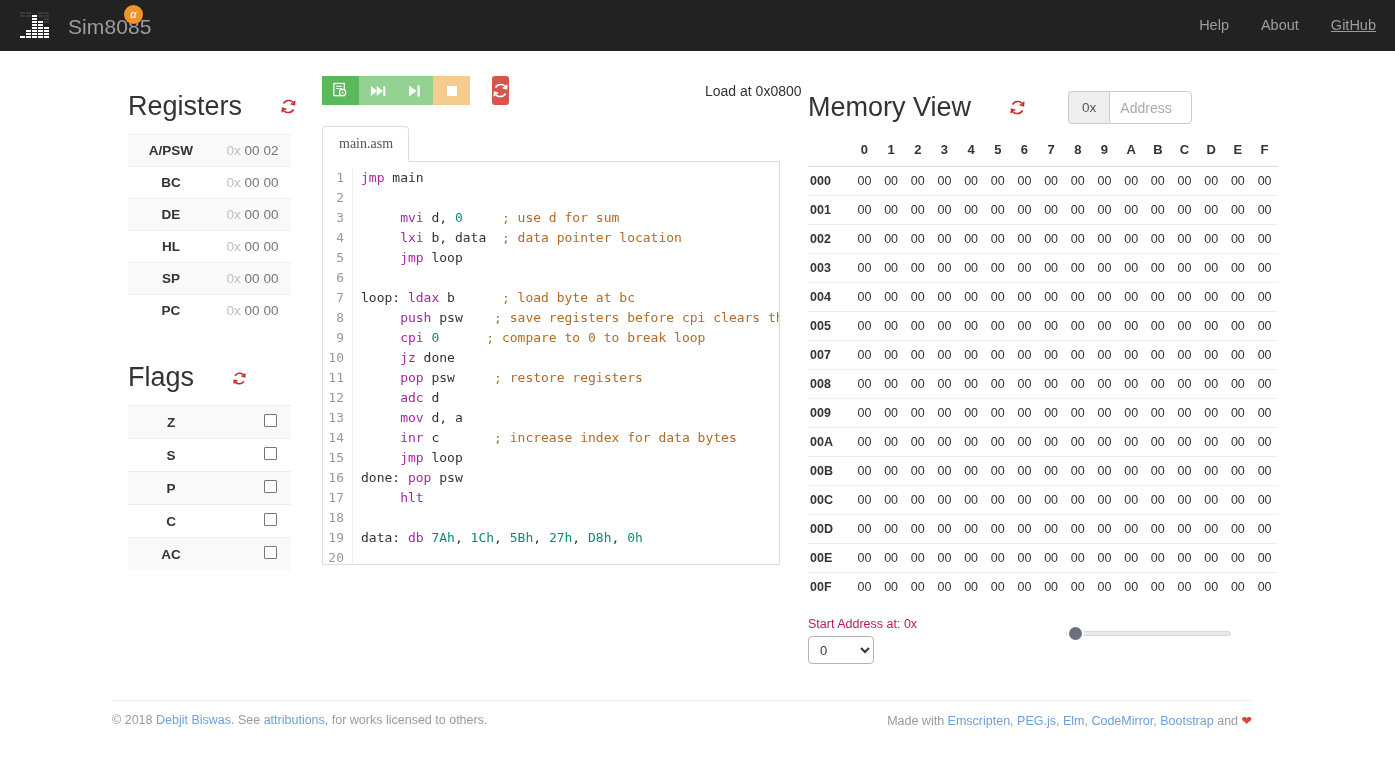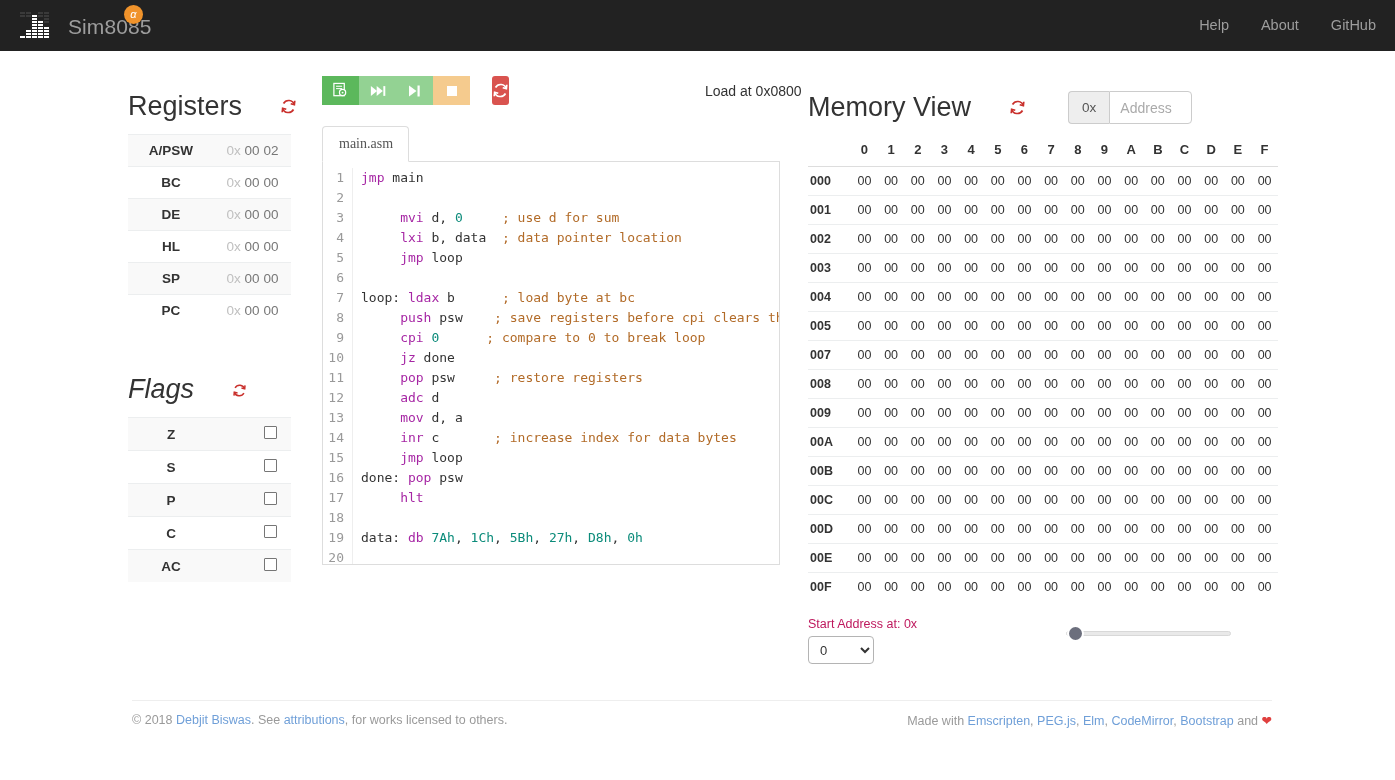--- a/index.html
+++ b/index.html
@@ -30,21 +30,21 @@
     width: 19px; height: 19px; border-radius: 50%;
     background: #f0932b; color: #ffffff;
     font-size: 11px; line-height: 19px; text-align: center;
     font-style: italic;
   }
   .nav-links { margin-left: auto; display: flex; align-items: center; }
   .nav-links a {
     color: #9d9d9d; text-decoration: none; font-size: 14.5px;
     padding: 0 16px; line-height: 51px;
   }
-  .nav-links a:last-child { padding-right: 19px; }
+  .nav-links a:last-child { padding-right: 19px; text-decoration: underline; }
 
   
   .content { position: absolute; top: 51px; left: 0; width: 1395px; height: 640px; }
 
   
   .left-col { position: absolute; left: 128px; top: 40px; width: 163px; }
   .panel-title {
     font-size: 27px; color: #333333; font-weight: normal;
     margin: 0 0 12px 0; display: flex; align-items: center;
     white-space: nowrap;
@@ -55,21 +55,21 @@
     cursor: pointer;
   }
   .kv-table { width: 163px; border-collapse: collapse; font-size: 13.5px; }
   .kv-table tr { border-top: 1px solid #eceeef; }
   .kv-table tr:first-child { border-top: 1px solid #eceeef; }
   .kv-table tr.striped { background: #f9f9f9; }
   .kv-table td { padding: 8px 5px 8px 13px; text-align: center; }
   .kv-table td.key { font-weight: bold; color: #333; width: 78px; }
   .kv-table td.val { color: #777777; font-family: "Liberation Sans", sans-serif; }
   .hexpre { color: #c0c0c0; }
-  .flags-title { margin-top: 48px; font-style: italic; }
+  .flags-title { margin-top: 36px; }
   .flag-box {
     width: 13px; height: 13px; border: 1px solid #767676;
     background: #fff; display: inline-block; border-radius: 1px;
     cursor: pointer; position: relative; left: 18px;
   }
   .kv-table td.flagcell { padding-left: 13px; }
 
   
   .center-col { position: absolute; left: 322px; top: 25px; width: 460px; }
   .btn-toolbar { display: flex; align-items: center; }
@@ -166,21 +166,21 @@
     width: 17px; height: 17px; border-radius: 50%;
     background: #6c6f7d; cursor: pointer; border: 2px solid #ffffff;
   }
   .slider::-moz-range-thumb {
     width: 17px; height: 17px; border-radius: 50%;
     background: #6c6f7d; cursor: pointer; border: 2px solid #ffffff;
   }
 
   
   .footer {
-    position: absolute; left: 132px; top: 700px; width: 1140px;
+    position: absolute; left: 112px; top: 700px; width: 1140px;
     border-top: 1px solid #eeeeee; padding-top: 12px;
     display: flex; justify-content: space-between;
     font-size: 12.5px; color: #9a9a9a;
   }
   .footer a { color: #6f9fd8; text-decoration: none; }
   .heart { color: #e0403f; }
 </style>
 </head>
 <body>
 

